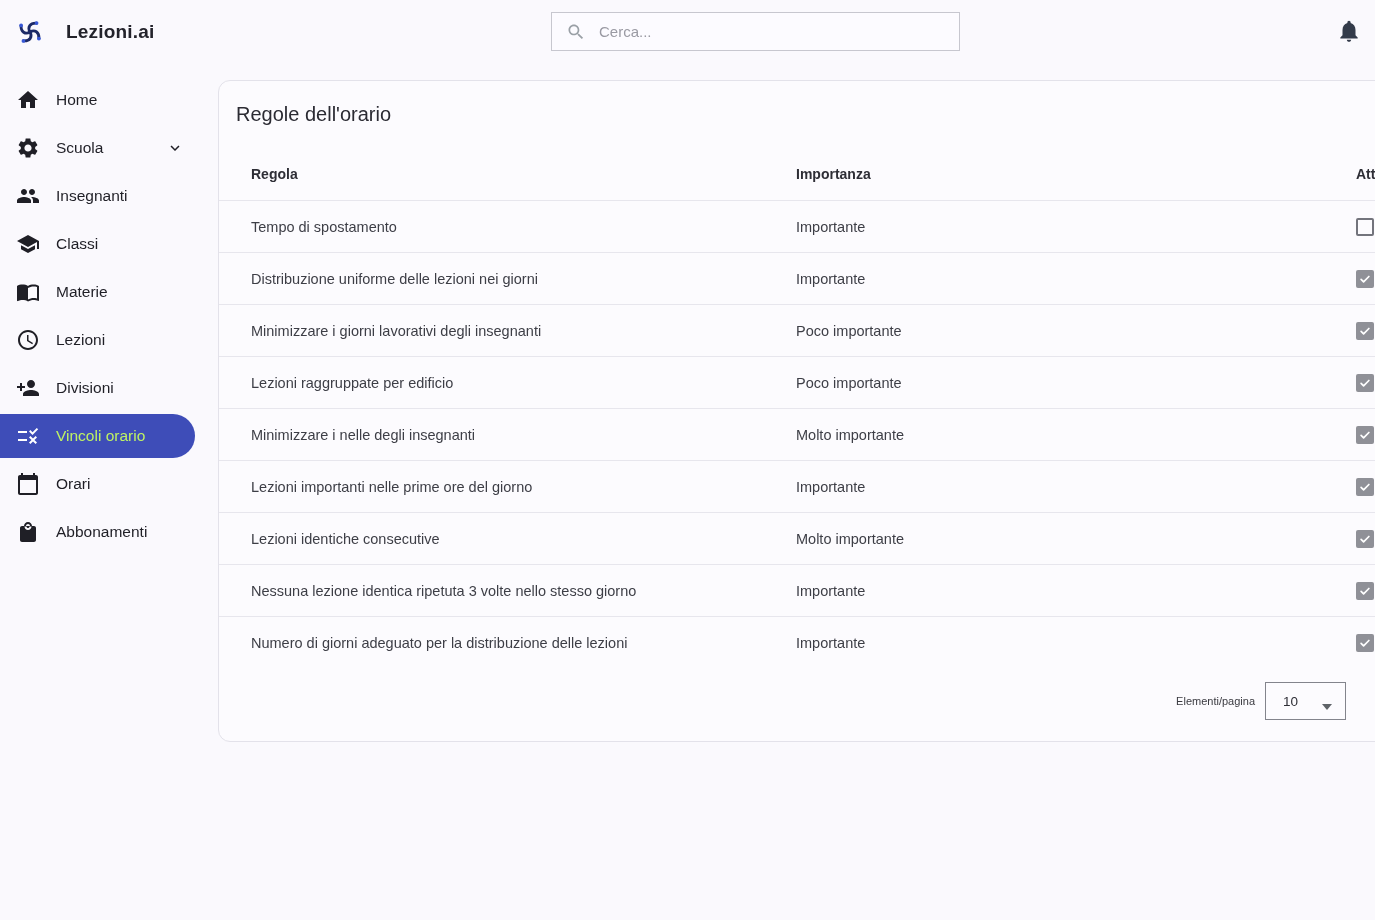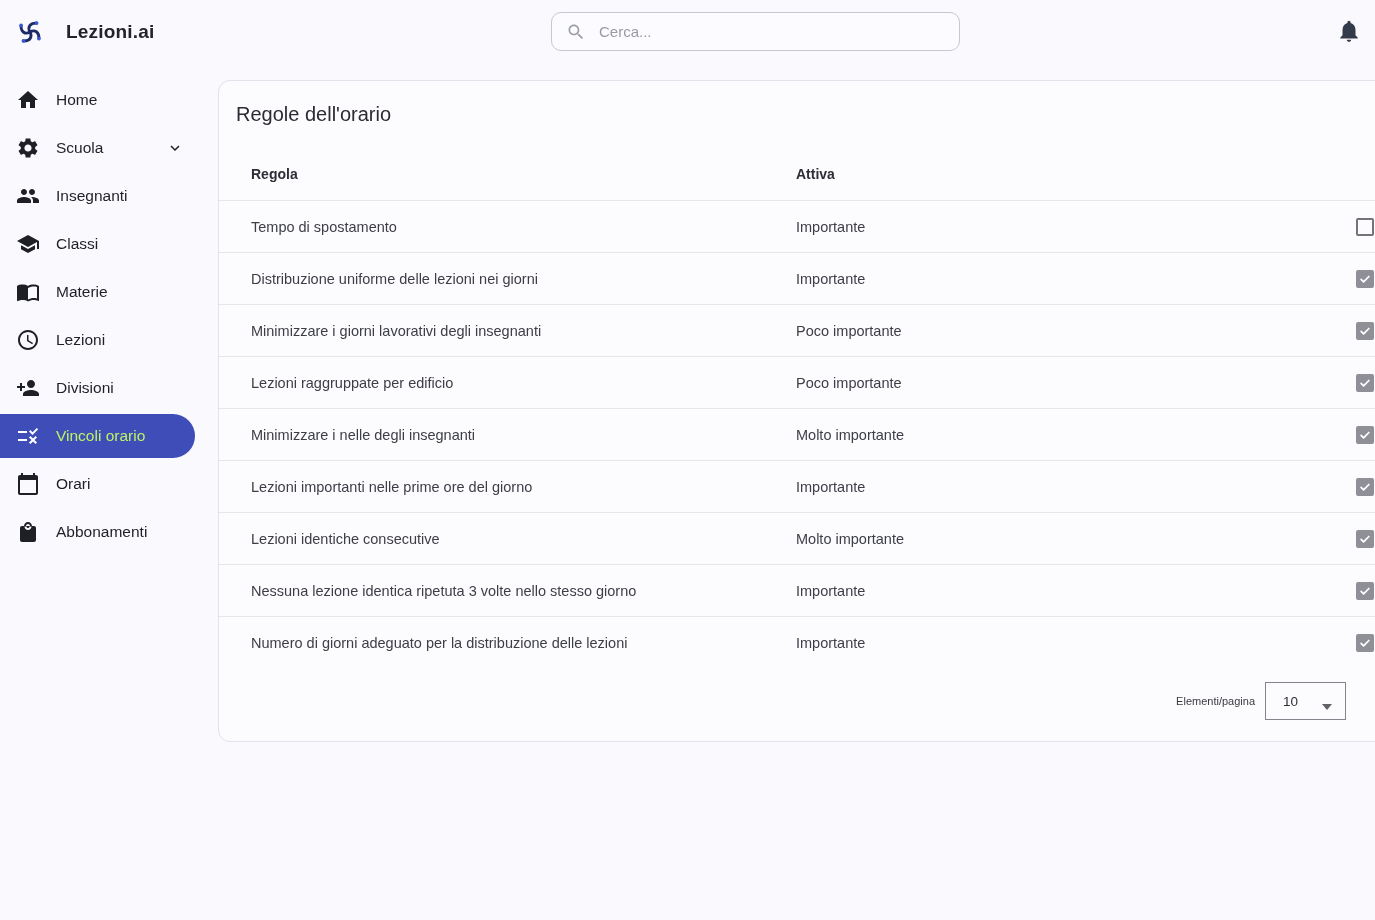--- a/index.html
+++ b/index.html
@@ -17,21 +17,21 @@
     font-family:"Liberation Sans", sans-serif;
   }
 
   
   .topbar{position:absolute;top:0;left:0;width:1375px;height:64px;}
   .brand{position:absolute;left:14px;top:0;height:64px;display:flex;align-items:center;gap:20px;}
   .logo{width:32px;height:32px;display:flex;align-items:center;justify-content:center;}
   .brand-title{font-size:19px;font-weight:700;color:#23232b;letter-spacing:.2px;}
   .search{
     position:absolute;left:551px;top:12px;width:409px;height:39px;
-    border:1px solid #c7c7cf;border-radius:10px;background:#fcfbff;
+    border:1px solid #c7c7cf;border-radius:0;background:#fcfbff;
     display:flex;align-items:center;gap:11px;padding:0 14px;
   }
   .search input{
     flex:1;border:none;outline:none;background:transparent;
     font-size:15px;color:#333;font-family:"Liberation Sans",sans-serif;
   }
   .search input::placeholder{color:#9a9aa3;}
   .bell{position:absolute;left:1336px;top:18px;width:26px;height:26px;cursor:pointer;}
 
   
@@ -233,20 +233,21 @@
     <span class="nav-label">Abbonamenti</span>
   </div>
 
 </nav>
 
 <div class="card">
   <div class="card-title">Regole dell'orario</div>
 
   <div class="table-header">
     <div class="cell">Regola</div>
+    <div class="cell">Importanza</div>
     <div class="cell">Attiva</div>
   </div>
 
   <div>
   <div class="trow">
     <div class="cell">Tempo di spostamento</div>
     <div class="cell">Importante</div>
     <div class="cell">
       <div class="checkbox unchecked">
         

